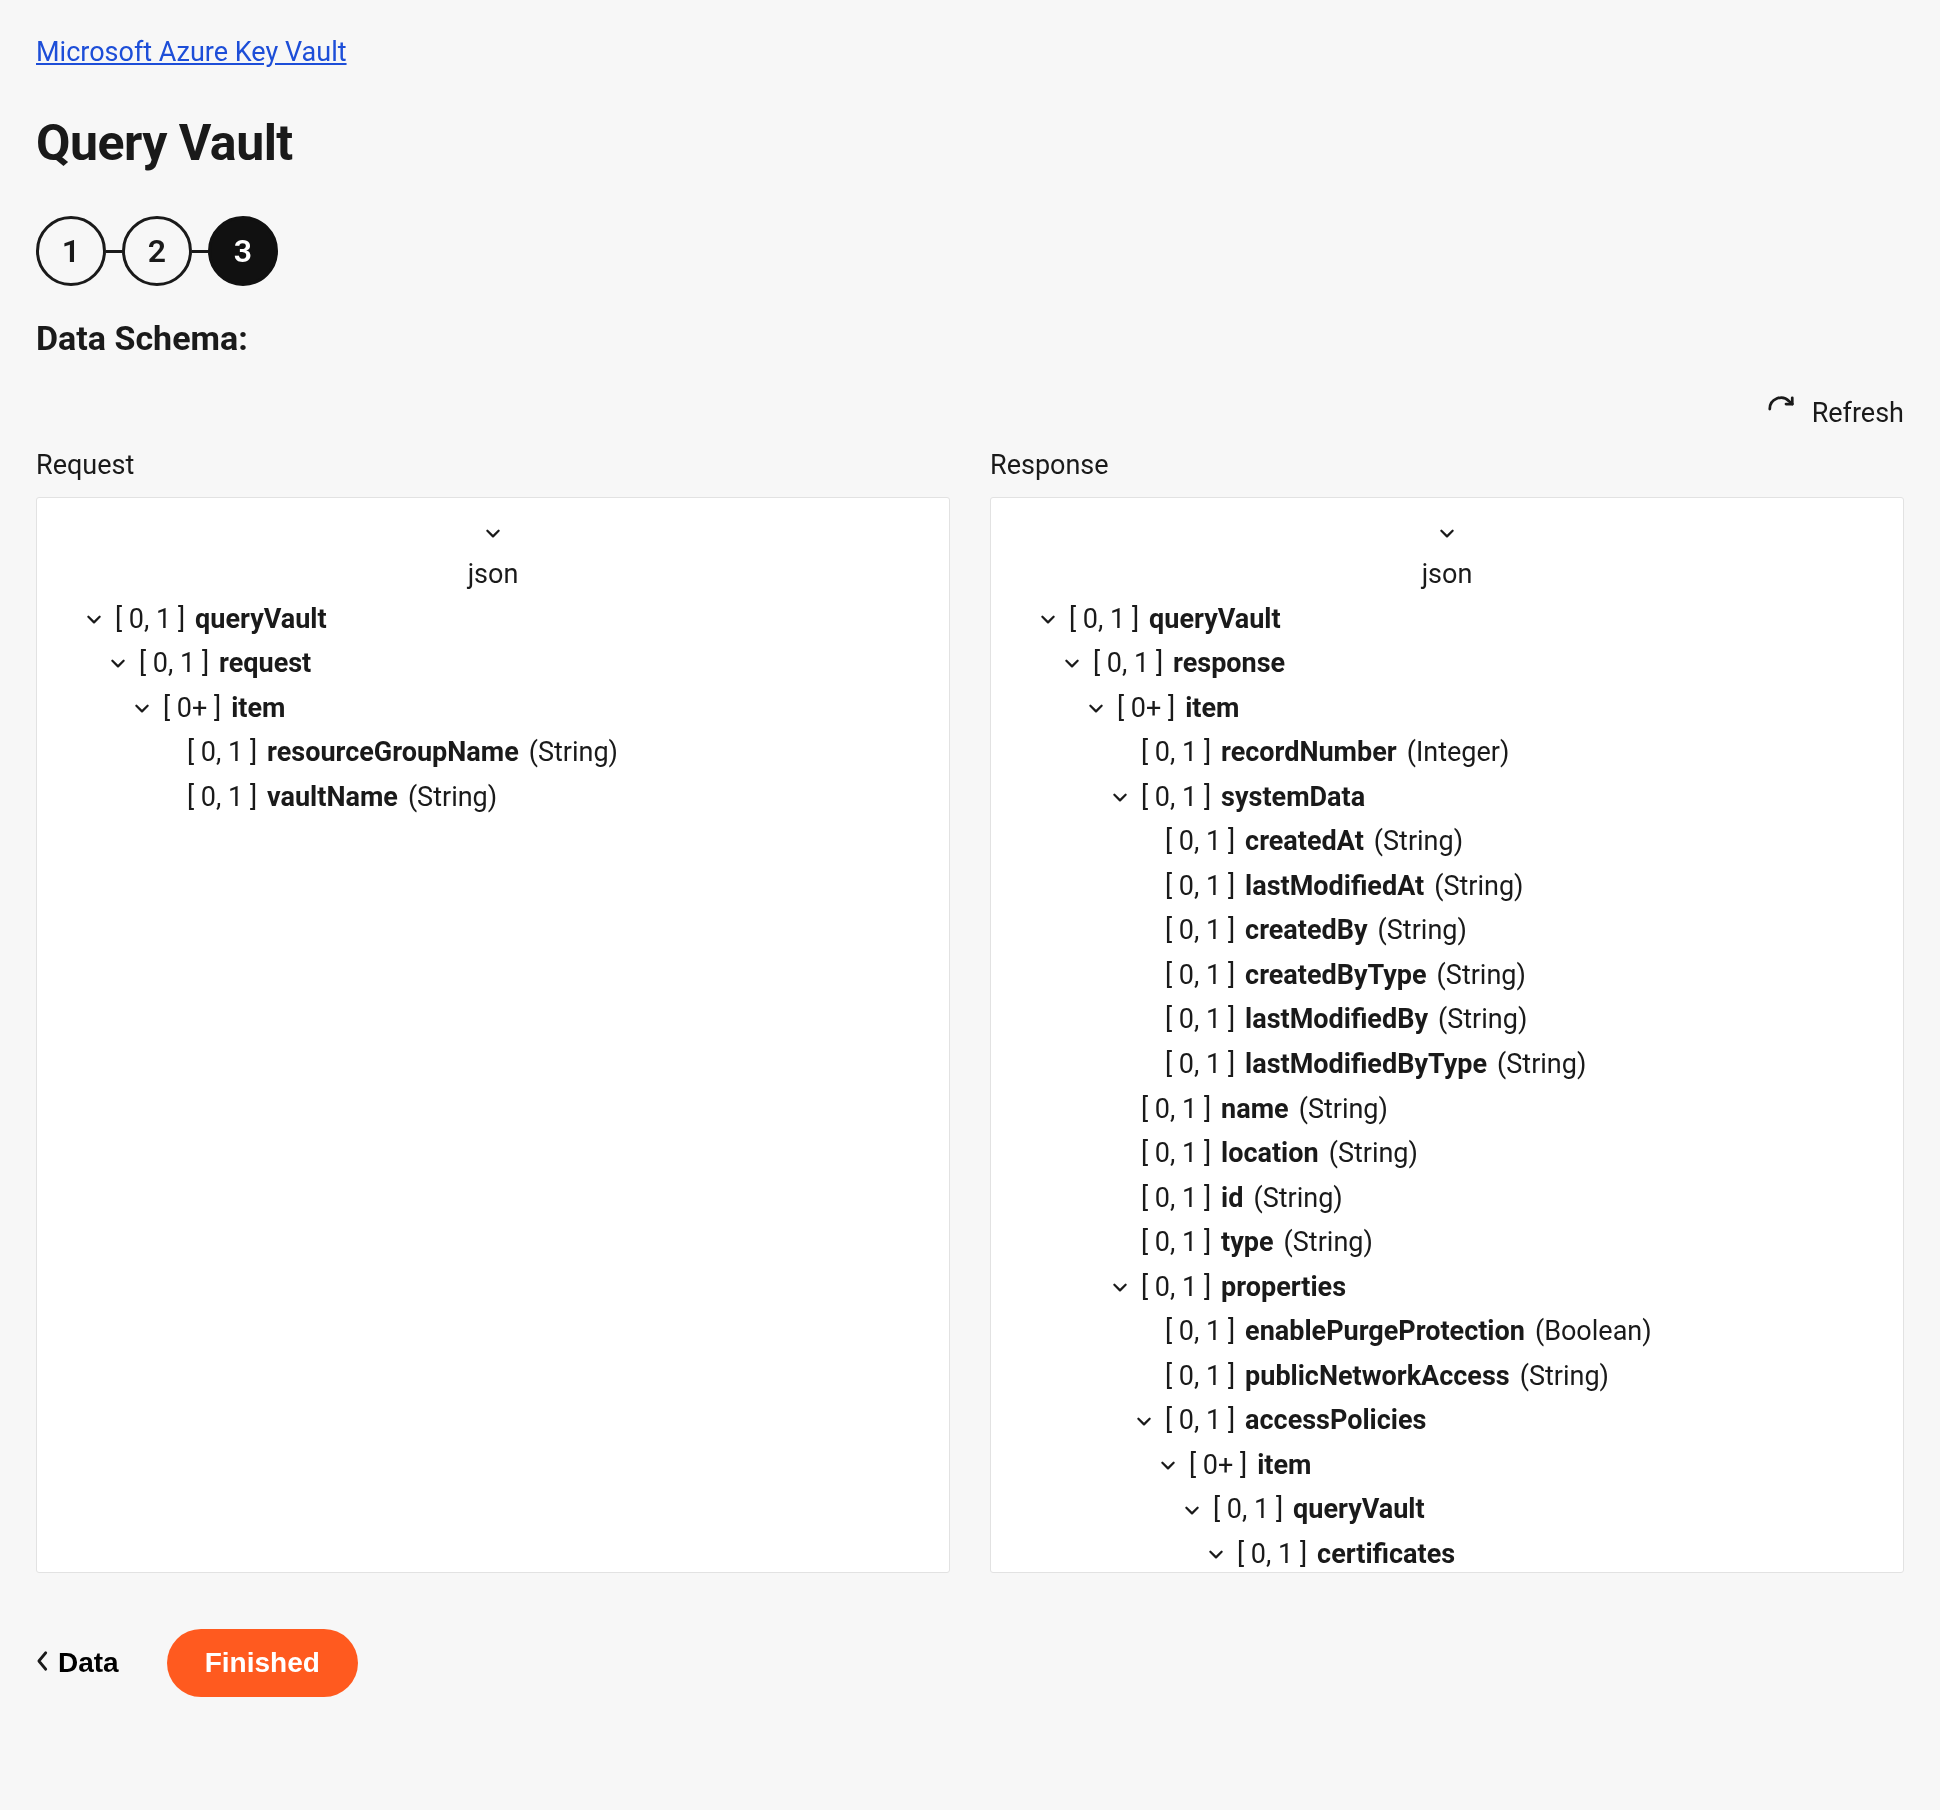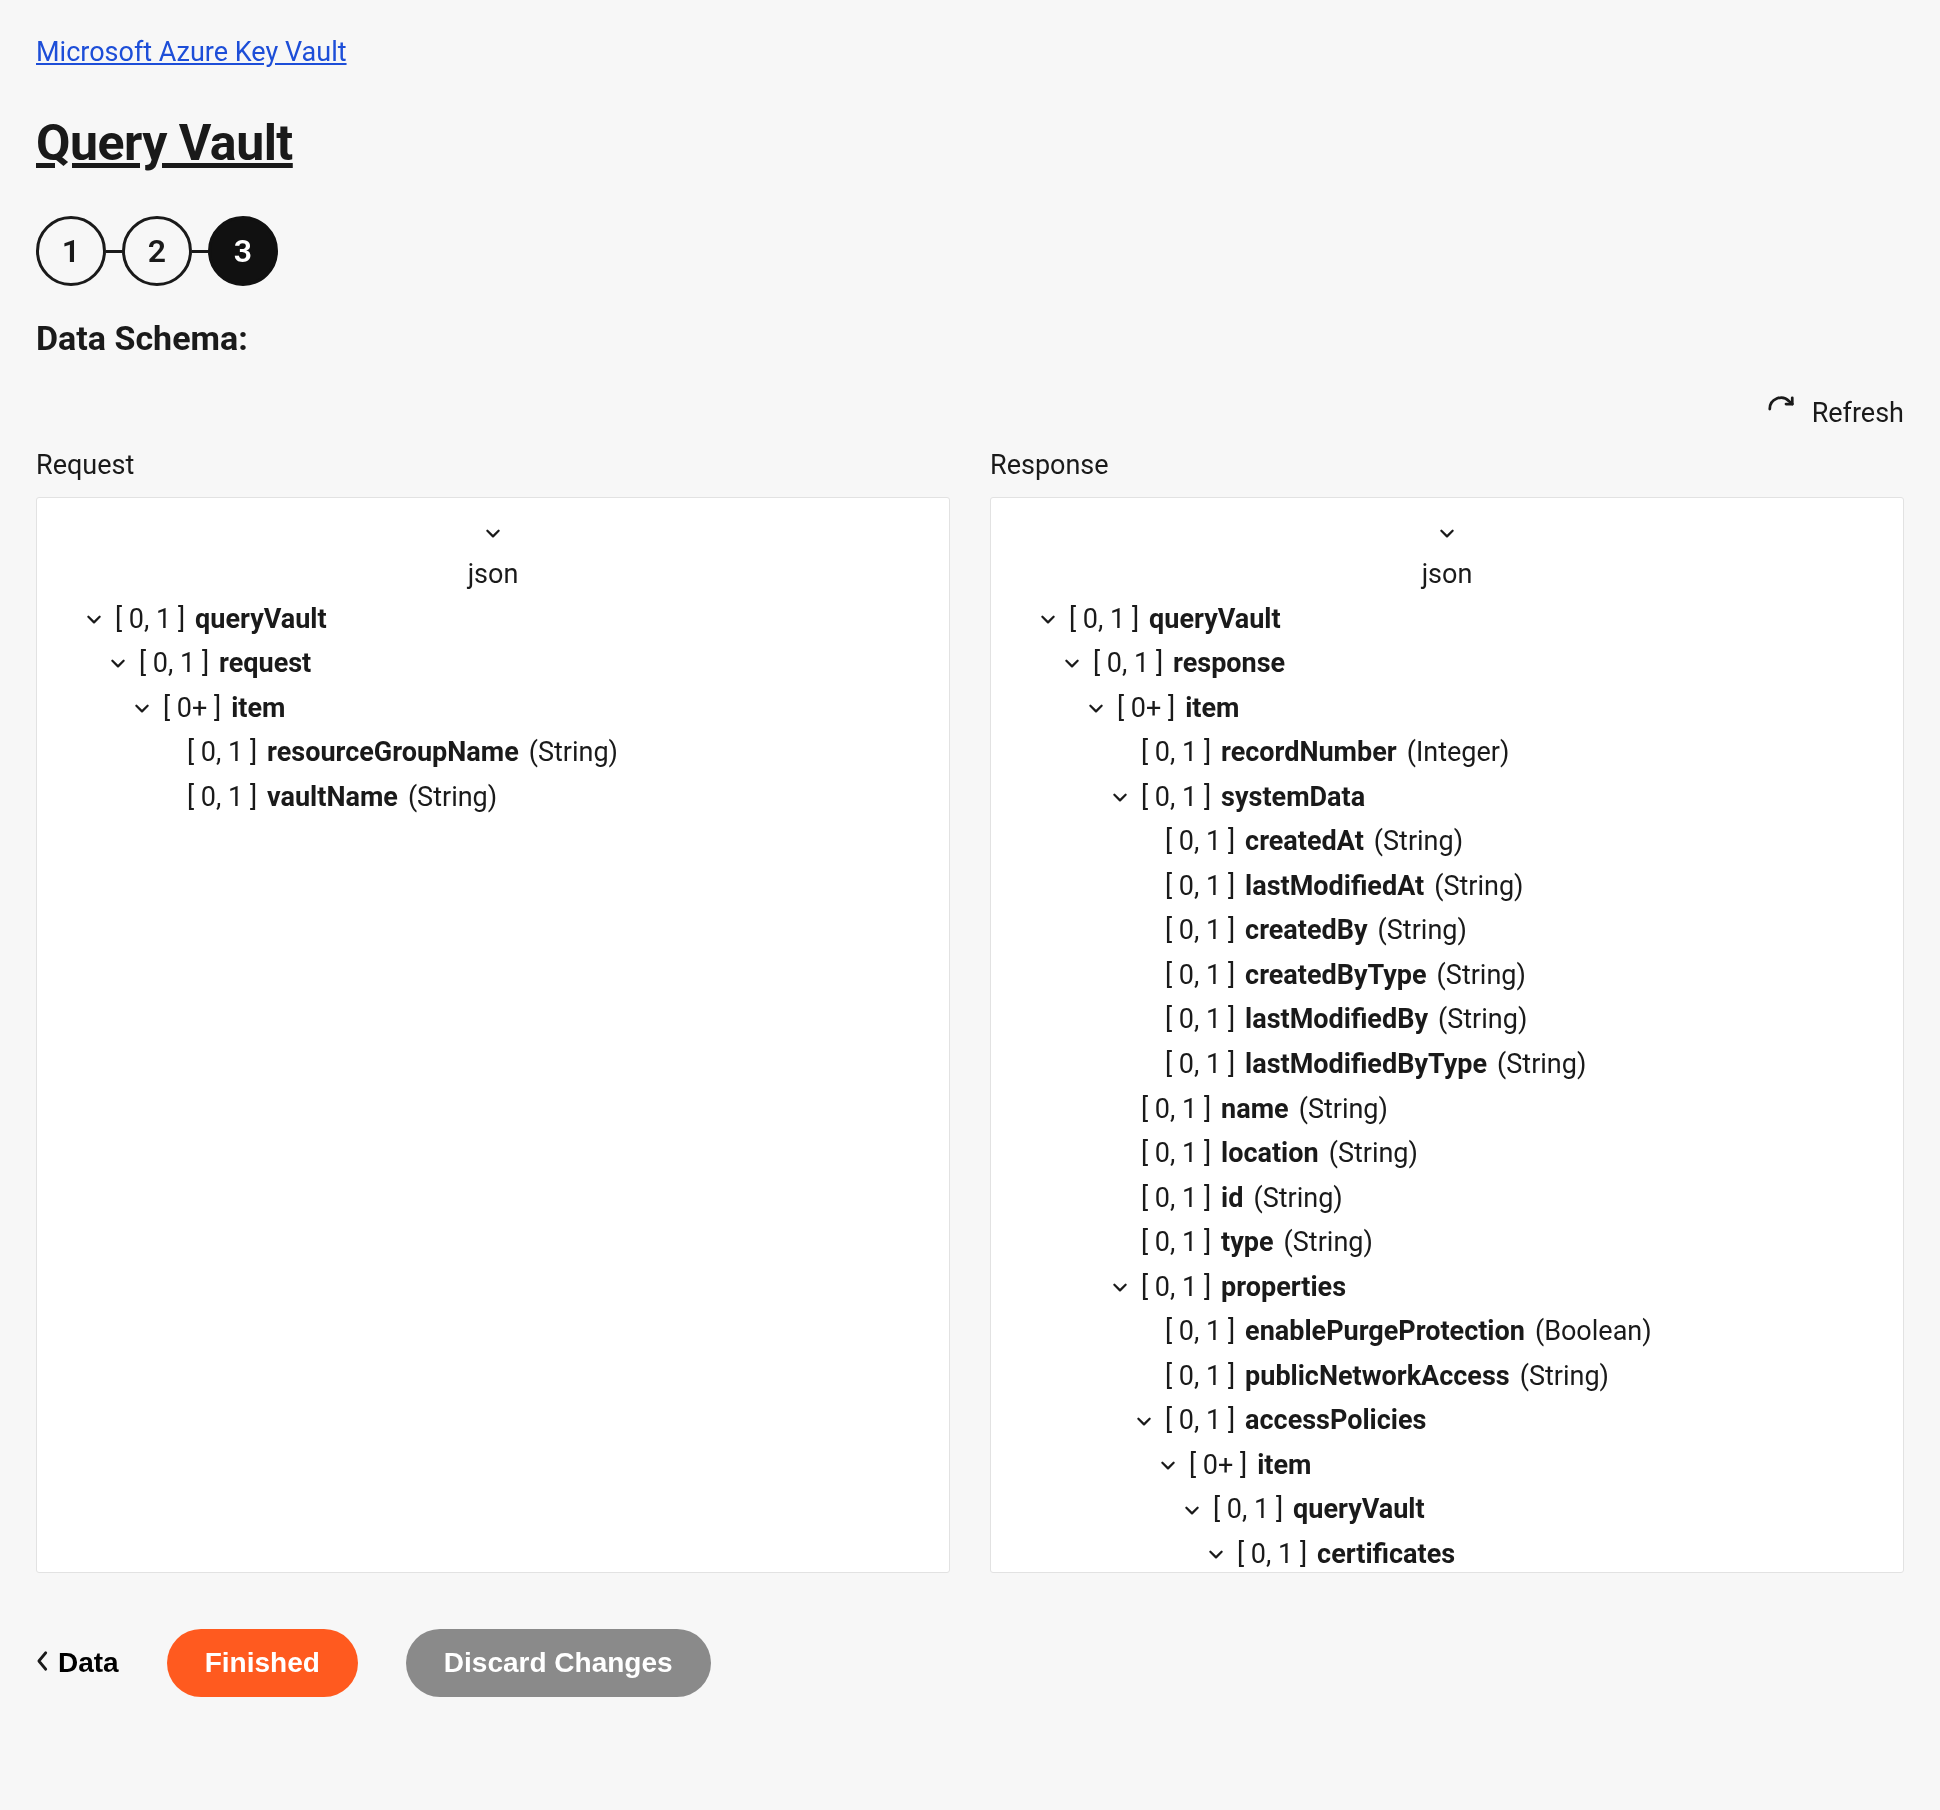--- a/index.html
+++ b/index.html
@@ -14,21 +14,20 @@
     text-decoration: underline;
     color: #1d4ed8;
     font-size: 27px;
     cursor: pointer;
   }
   .page-title {
     font-size: 50px;
     font-weight: 700;
     margin-top: 46px;
     letter-spacing: -0.5px;
-    text-decoration: underline;
   }
   .stepper {
     display: flex;
     align-items: center;
     margin-top: 44px;
   }
   .step {
     width: 70px;
     height: 70px;
     border-radius: 50%;
@@ -403,17 +402,16 @@
 <div class="footer">
   <button class="back-btn">
     <span>
       <svg viewBox="0 0 10 16" fill="none" stroke="#1a1a1a" stroke-width="2" stroke-linecap="round" stroke-linejoin="round">
           <polyline points="7,2 2,8 7,14"></polyline>
         </svg>
     </span>
     <span>Data</span>
   </button>
   <button class="btn btn-primary">Finished</button>
-  <button class="btn btn-secondary">Discard Changes</button>
 </div>
 
 
 
 
 </body></html>

